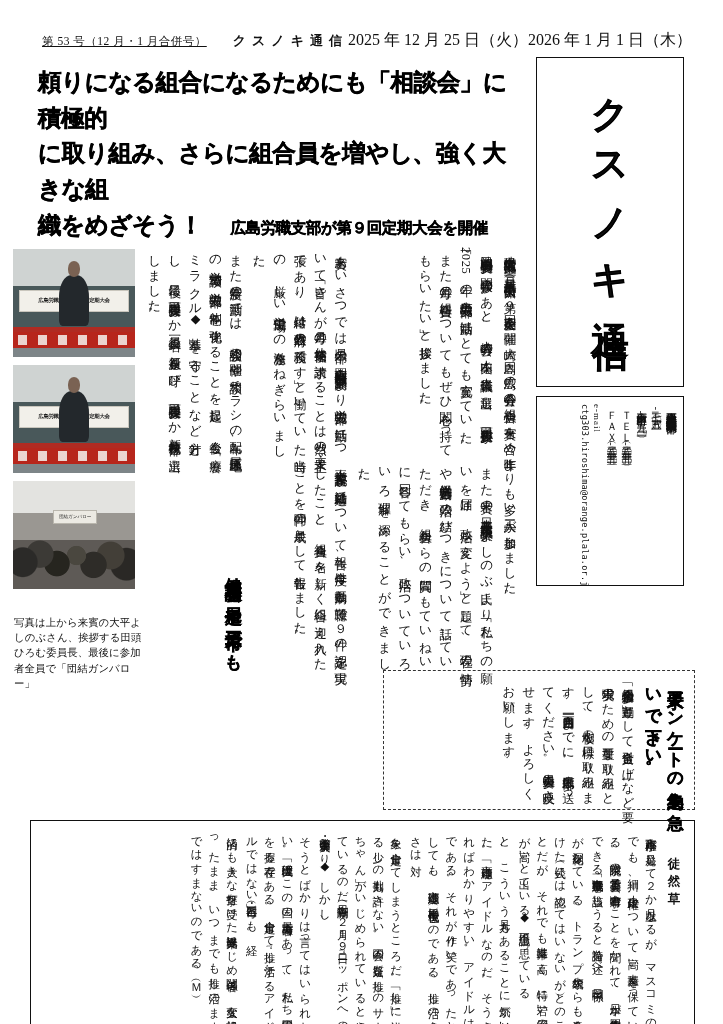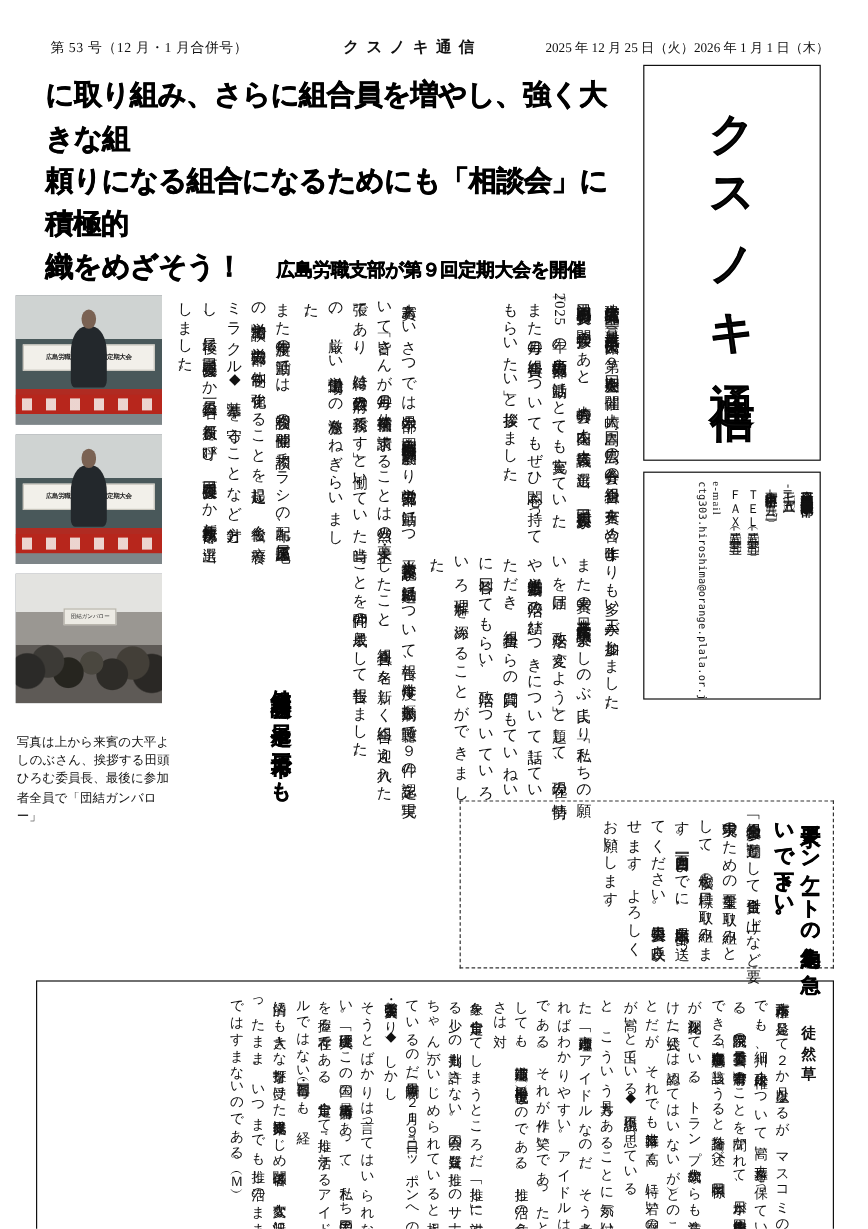--- a/index.html
+++ b/index.html
@@ -22,30 +22,30 @@
 
   
   .topbar {
     display: flex;
     align-items: baseline;
     font-size: 11.5px;
     letter-spacing: .5px;
     padding: 0 4px 6px 12px;
     white-space: nowrap;
   }
-  .topbar-issue { flex: 0 0 auto; }
+  .topbar-issue { flex: 0 0 auto; text-decoration: underline; }
   .topbar-name {
     flex: 1 1 auto;
     text-align: center;
     font-weight: bold;
     font-size: 13px;
     letter-spacing: 6px;
     padding-left: 26px;
   }
-  .topbar-date { flex: 0 0 auto; font-size: 11px; letter-spacing: 0; text-align: right; }
+  .topbar-date { flex: 0 0 auto; font-size: 16px; letter-spacing: 0; text-align: right; }
 
   
   .upper { display: flex; align-items: flex-start; }
 
   .headline-zone { width: 500px; padding: 8px 6px 0 8px; }
 
   .headline {
     font-family: "DejaVu Sans", "Liberation Sans", sans-serif;
     font-weight: bold;
     font-size: 23.5px;
@@ -311,22 +311,22 @@
   <div class="topbar">
     <div class="topbar-issue">第 53 号（12 月・1 月合併号）</div>
     <div class="topbar-name">クスノキ通信</div>
     <div class="topbar-date">2025 年 12 月 25 日（火）2026 年 1 月 1 日（木）</div>
   </div>
 
   <div class="upper">
 
     <div class="headline-zone">
       <div class="headline">
+        <div>頼りになる組合になるためにも「相談会」に積極的</div>
         <div>に取り組み、さらに組合員を増やし、強く大きな組</div>
-        <div>頼りになる組合になるためにも「相談会」に積極的</div>
         <div class="headline-line3">
           <span>織をめざそう！</span>
           <span class="headline-sub">広島労職支部が第９回定期大会を開催</span>
         </div>
       </div>
 
       <div class="article">
 
         <div class="vtext-wrap">
           <div class="vcol">建交労広島労職支部は一二月一八日（木）三原市中央公民館で第９回定期大会を開催、大崎、因島、広島の各分会の組合員や来賓を含め昨年よりも多い三二人が参加しました。</div>

